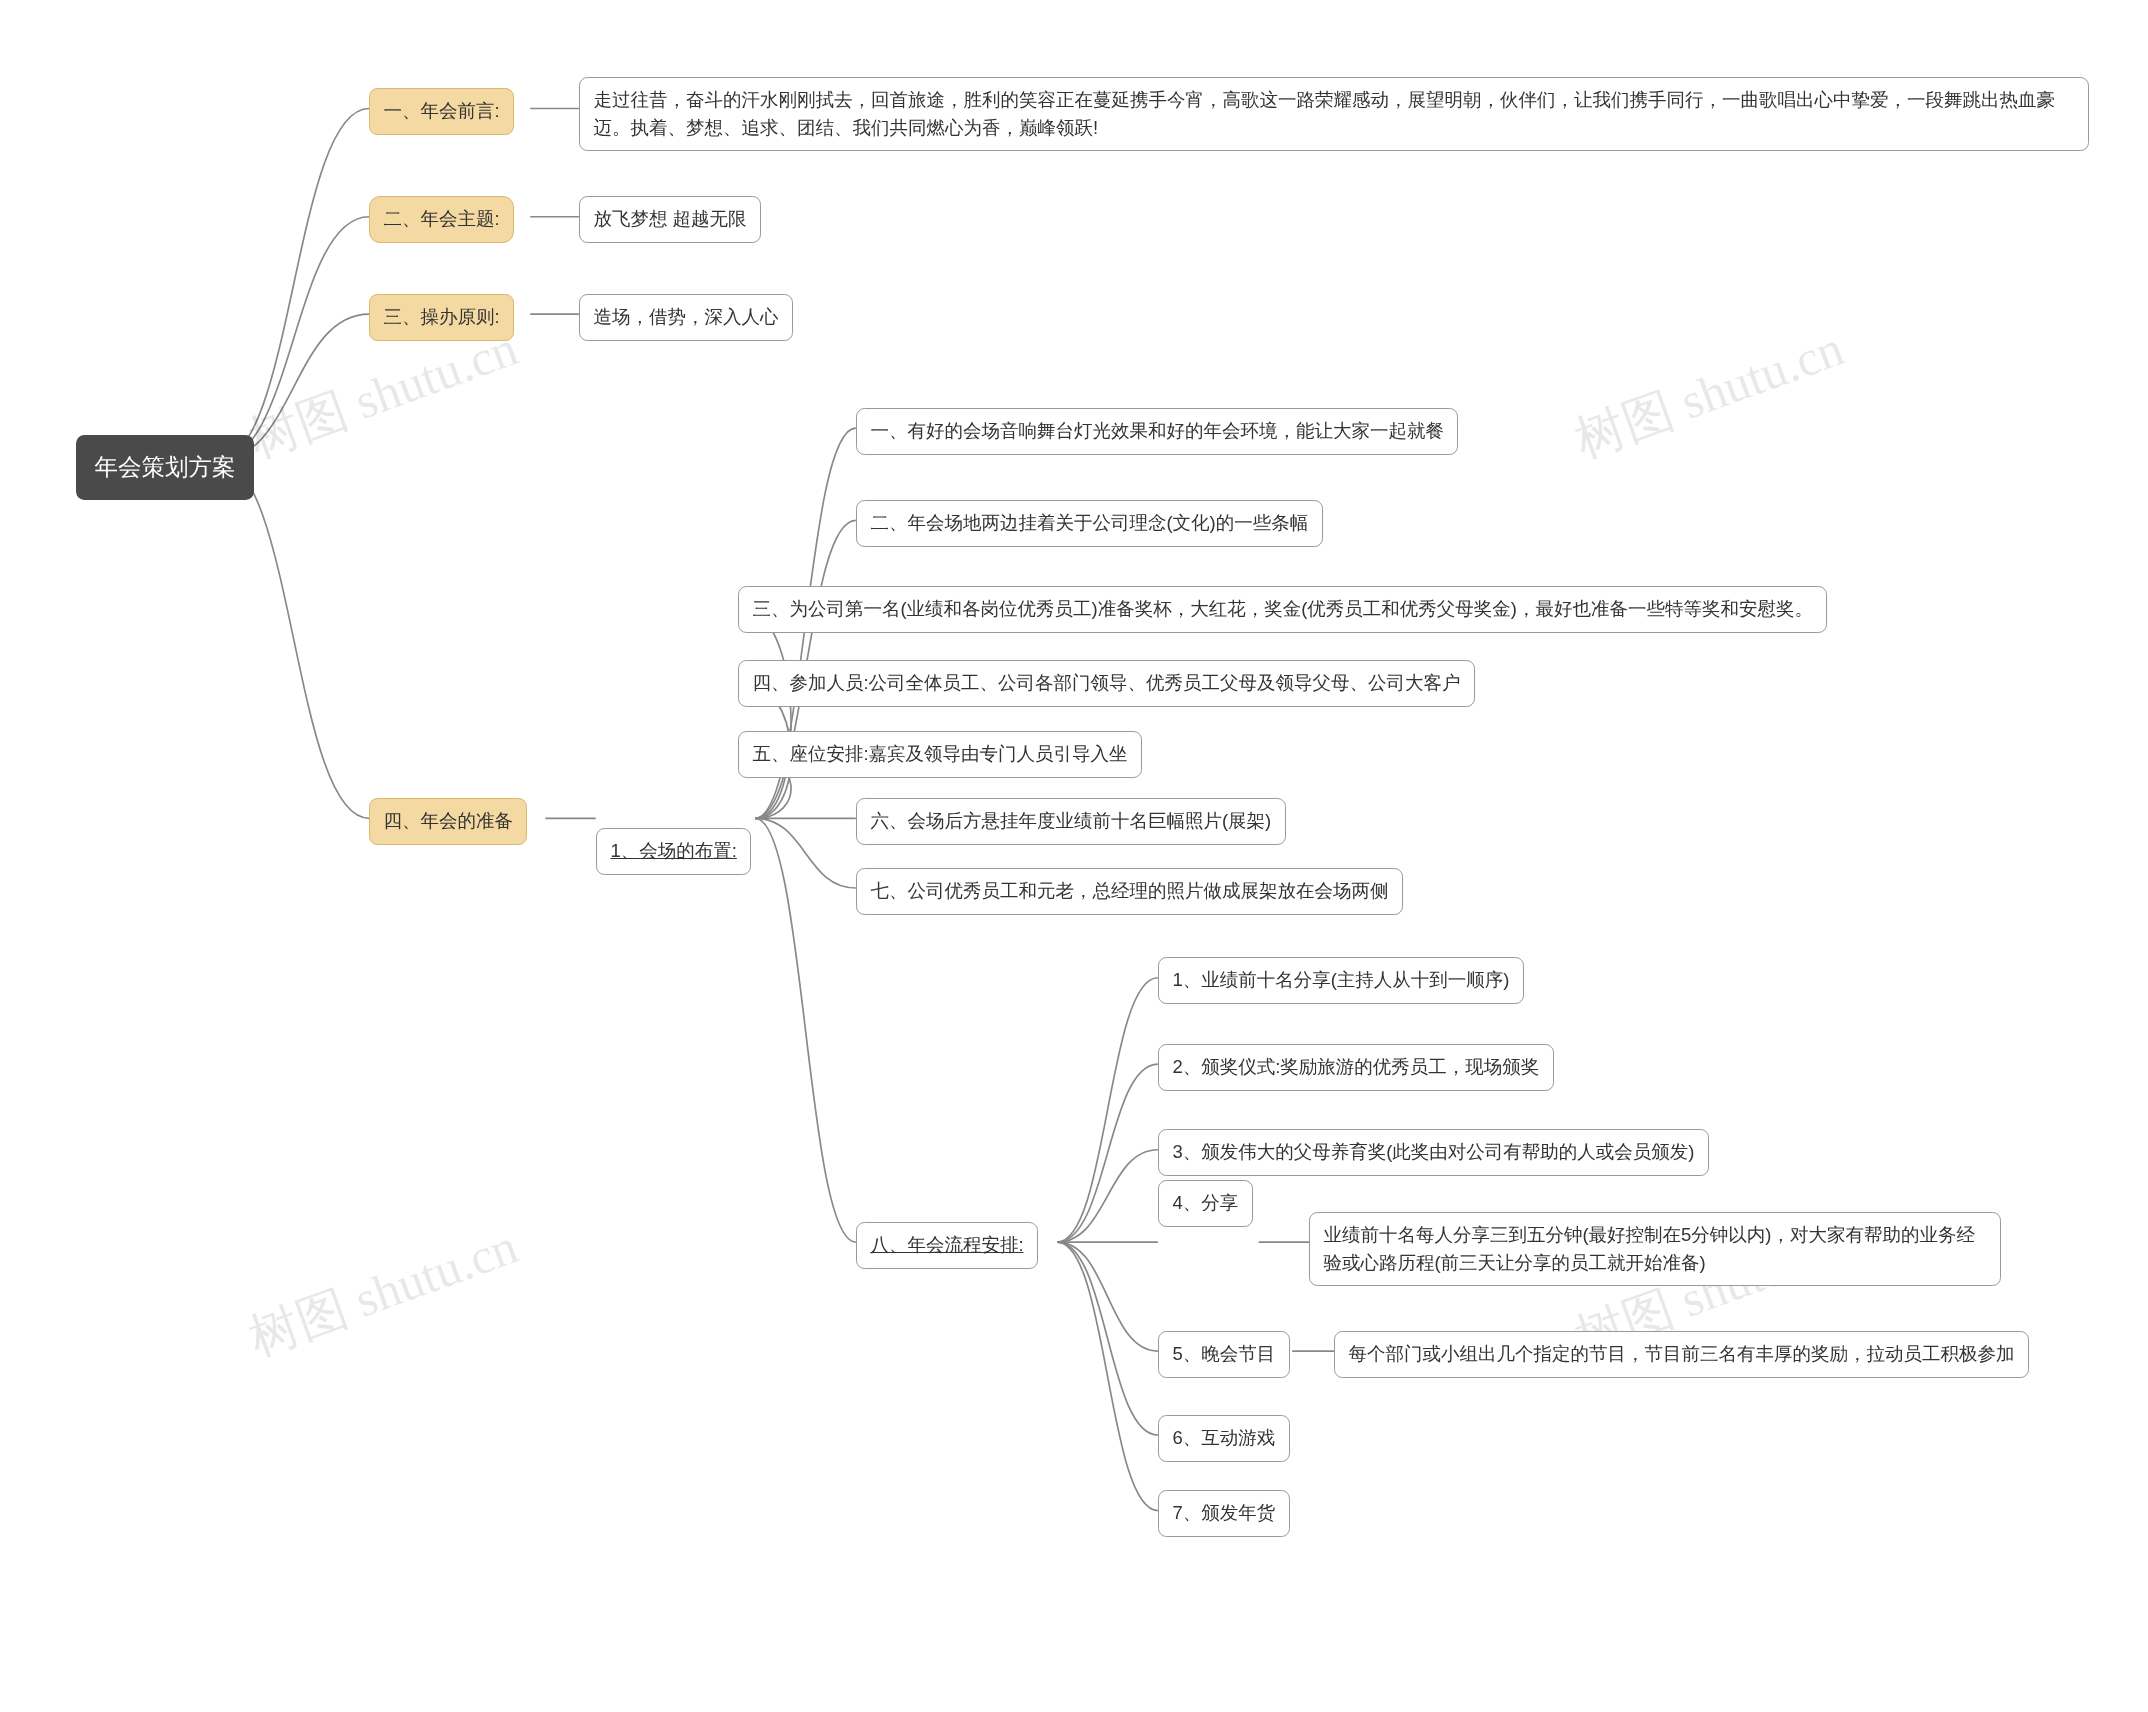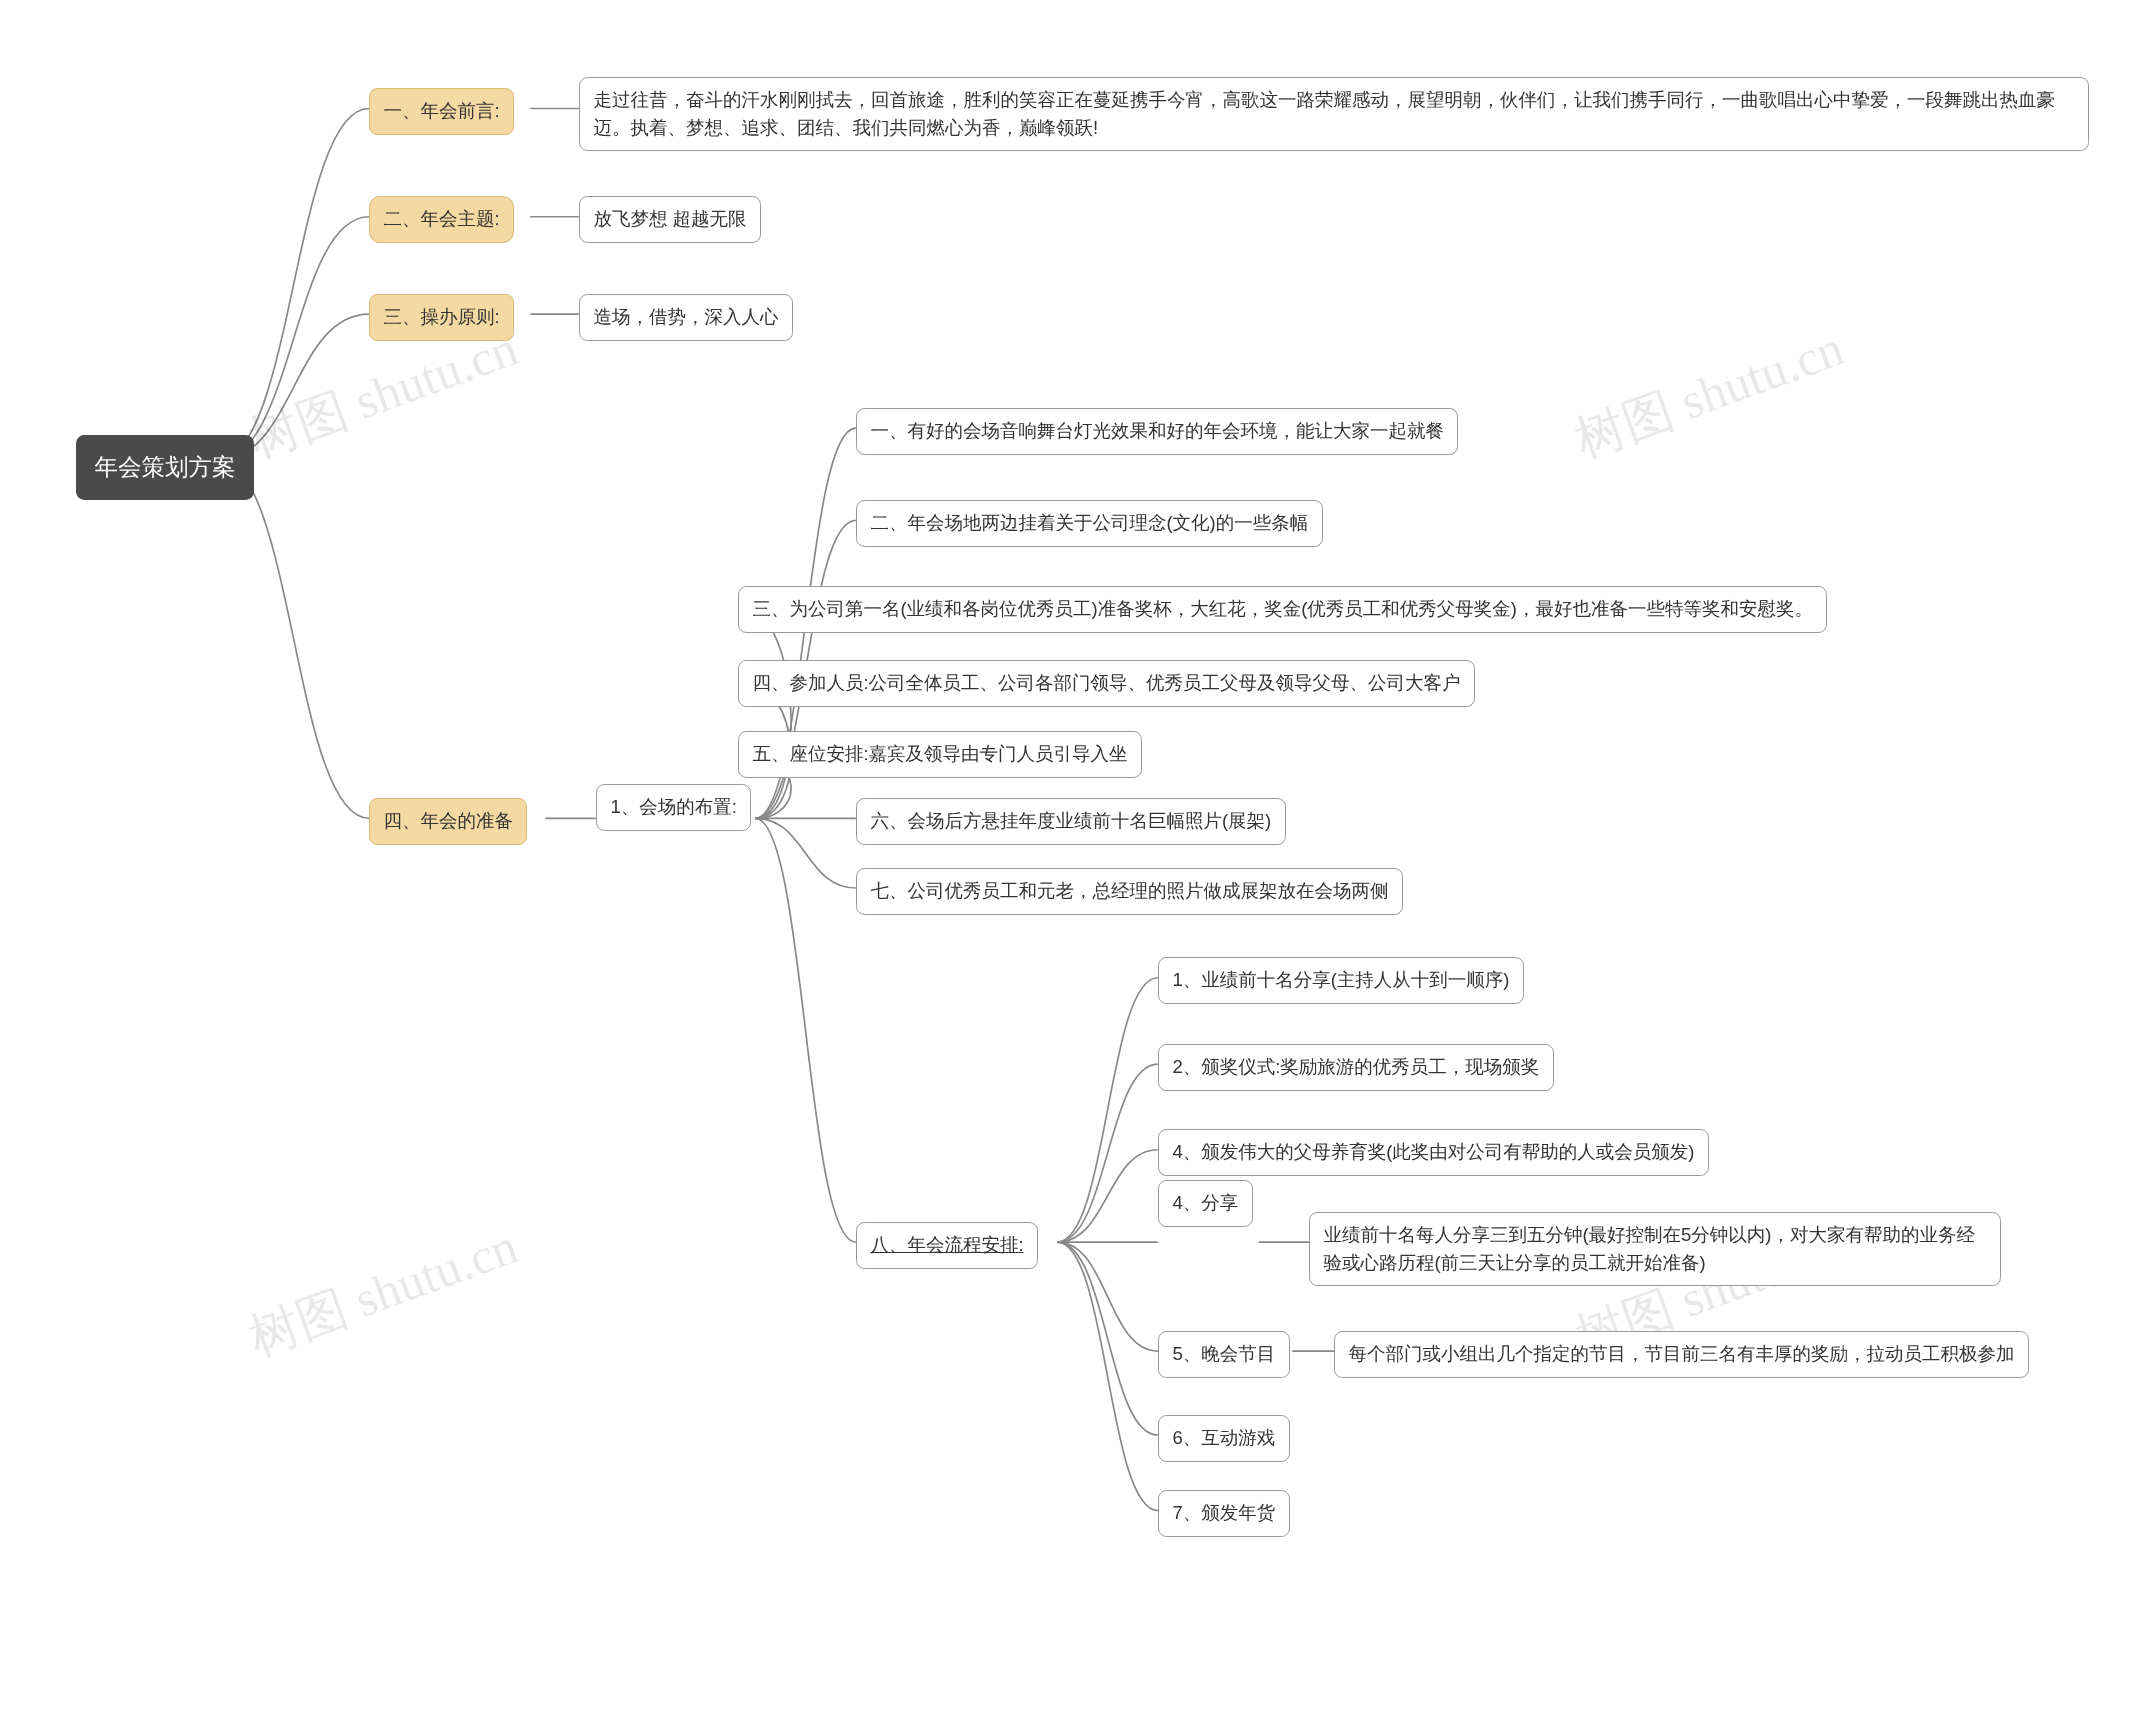--- a/index.html
+++ b/index.html
@@ -108,34 +108,34 @@
 <div class="node gold" style="left:369px; top:88px;">一、年会前言:</div>
 <div class="node plain wrap" style="left:579px; top:77px; width:1510px;">走过往昔，奋斗的汗水刚刚拭去，回首旅途，胜利的笑容正在蔓延携手今宵，高歌这一路荣耀感动，展望明朝，伙伴们，让我们携手同行，一曲歌唱出心中挚爱，一段舞跳出热血豪迈。执着、梦想、追求、团结、我们共同燃心为香，巅峰领跃!</div>
 
 <div class="node gold" style="left:369px; top:196px;border-radius:11px;">二、年会主题:</div>
 <div class="node plain" style="left:579px; top:196px;">放飞梦想 超越无限</div>
 
 <div class="node gold" style="left:369px; top:294px;">三、操办原则:</div>
 <div class="node plain" style="left:579px; top:294px;">造场，借势，深入人心</div>
 
 <div class="node gold" style="left:369px; top:798px;">四、年会的准备</div>
-<div class="node plain" style="left:596px; top:784px;">1、会场的布置:</div>
+<div class="node plain" style="left:596px; top:828px;text-decoration:underline;">1、会场的布置:</div>
 
 <div class="node plain" style="left:856px; top:408px;">一、有好的会场音响舞台灯光效果和好的年会环境，能让大家一起就餐</div>
 <div class="node plain" style="left:856px; top:500px;">二、年会场地两边挂着关于公司理念(文化)的一些条幅</div>
 <div class="node plain" style="left:738px; top:586px;">三、为公司第一名(业绩和各岗位优秀员工)准备奖杯，大红花，奖金(优秀员工和优秀父母奖金)，最好也准备一些特等奖和安慰奖。</div>
 <div class="node plain" style="left:738px; top:660px;">四、参加人员:公司全体员工、公司各部门领导、优秀员工父母及领导父母、公司大客户</div>
 <div class="node plain" style="left:738px; top:731px;">五、座位安排:嘉宾及领导由专门人员引导入坐</div>
 <div class="node plain" style="left:856px; top:798px;">六、会场后方悬挂年度业绩前十名巨幅照片(展架)</div>
 <div class="node plain" style="left:856px; top:868px;">七、公司优秀员工和元老，总经理的照片做成展架放在会场两侧</div>
 
 <div class="node plain" style="left:856px; top:1222px;text-decoration:underline;">八、年会流程安排:</div>
 
 <div class="node plain" style="left:1158px; top:957px;text-align:center;">1、业绩前十名分享(主持人从十到一顺序)</div>
 <div class="node plain" style="left:1158px; top:1044px;">2、颁奖仪式:奖励旅游的优秀员工，现场颁奖</div>
-<div class="node plain" style="left:1158px; top:1129px;">4、颁发伟大的父母养育奖(此奖由对公司有帮助的人或会员颁发)</div>
+<div class="node plain" style="left:1158px; top:1129px;">3、颁发伟大的父母养育奖(此奖由对公司有帮助的人或会员颁发)</div>
 <div class="node plain" style="left:1158px; top:1180px;">4、分享</div>
 <div class="node plain wrap" style="left:1309px; top:1212px; width:692px;">业绩前十名每人分享三到五分钟(最好控制在5分钟以内)，对大家有帮助的业务经验或心路历程(前三天让分享的员工就开始准备)</div>
 <div class="node plain" style="left:1158px; top:1331px;">5、晚会节目</div>
 <div class="node plain" style="left:1334px; top:1331px;">每个部门或小组出几个指定的节目，节目前三名有丰厚的奖励，拉动员工积极参加</div>
 <div class="node plain" style="left:1158px; top:1415px;">6、互动游戏</div>
 <div class="node plain" style="left:1158px; top:1490px;">7、颁发年货</div>
 
 
 </body></html>

